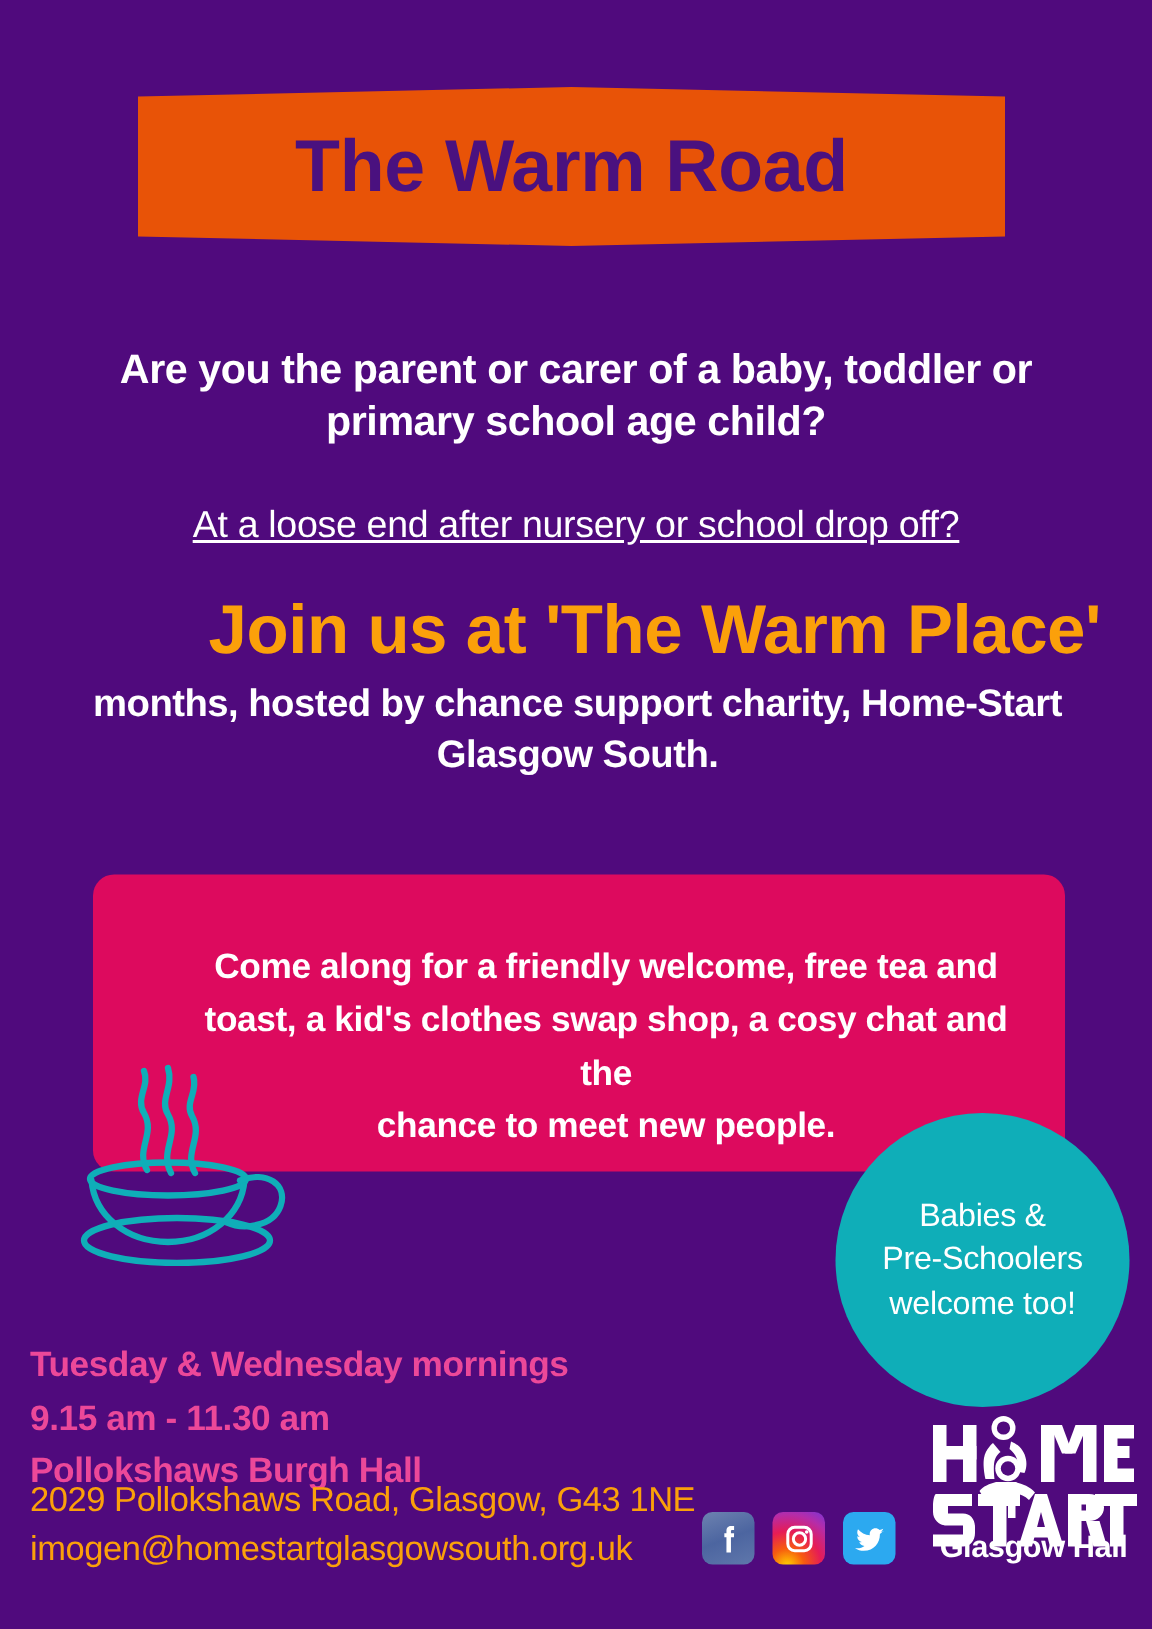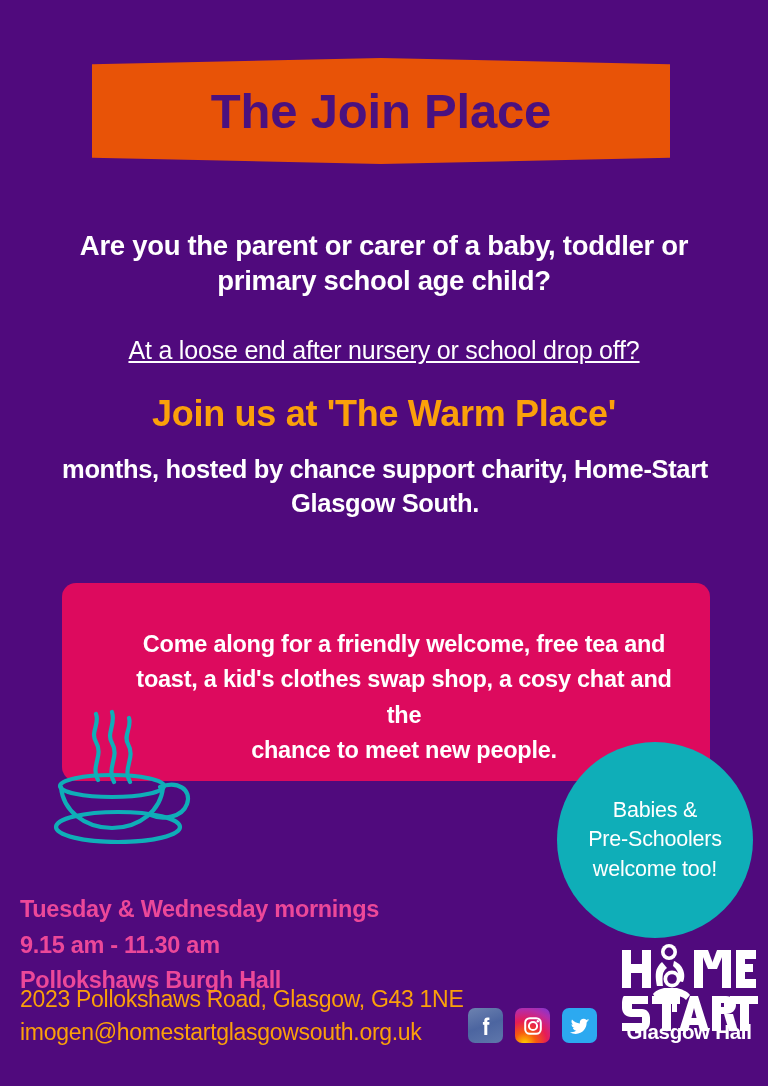--- a/index.html
+++ b/index.html
@@ -77,23 +77,23 @@
     line-height: 1.3;
     letter-spacing: -0.2px;
     text-decoration: underline;
   }
 
   .join-block {
     position: absolute;
     left: 34px;
     top: 392px;
     width: 700px;
-    text-align: center;
+    text-align: right;
     color: #FBA00A;
-    font-size: 36px;
+    font-size: 46px;
     font-weight: bold;
     line-height: 1.2;
     letter-spacing: -0.3px;
   }
 
   .desc-block {
     position: absolute;
     left: 40px;
     top: 452px;
     width: 690px;
@@ -223,21 +223,21 @@
     height: 112px;
   }
 </style>
 </head>
 <body>
 
 <div id="poster">
 
   <div class="banner-wrap">
     <div class="banner-shape"></div>
-    <div class="banner-title">The Join Place</div>
+    <div class="banner-title">The Warm Road</div>
   </div>
 
   <div class="q-block">
     <div>Are you the parent or carer of a baby, toddler or</div>
     <div>primary school age child?</div>
   </div>
 
   <div class="sub-block">At a loose end after nursery or school drop off?</div>
 
   <div class="join-block">Join us at 'The Warm Place'</div>
@@ -280,21 +280,21 @@
     </div>
   </div>
 
   <div class="info-block">
     <div class="info-line">Tuesday &amp; Wednesday mornings</div>
     <div class="info-line">9.15 am - 11.30 am</div>
     <div class="info-line">Pollokshaws Burgh Hall</div>
   </div>
 
   <div class="contact-block">
-    <div class="contact-line">2023 Pollokshaws Road, Glasgow, G43 1NE</div>
+    <div class="contact-line">2029 Pollokshaws Road, Glasgow, G43 1NE</div>
     <div class="contact-line">imogen@homestartglasgowsouth.org.uk</div>
   </div>
 
   <div class="social-row">
     <div class="social-icon icon-fb">
       <svg viewBox="0 0 24 24" width="24" height="24" aria-hidden="true">
         <path fill="#FFFFFF" d="M15.4 8.1h-2.1V6.8c0-.6.4-.8.7-.8h1.4V3.4h-2C11 3.4 10.3 5 10.3 6.6v1.5H8.9v2.7h1.4V21h3V10.8h2l.1-2.7z"></path>
       </svg>
     </div>
     <div class="social-icon icon-ig">

